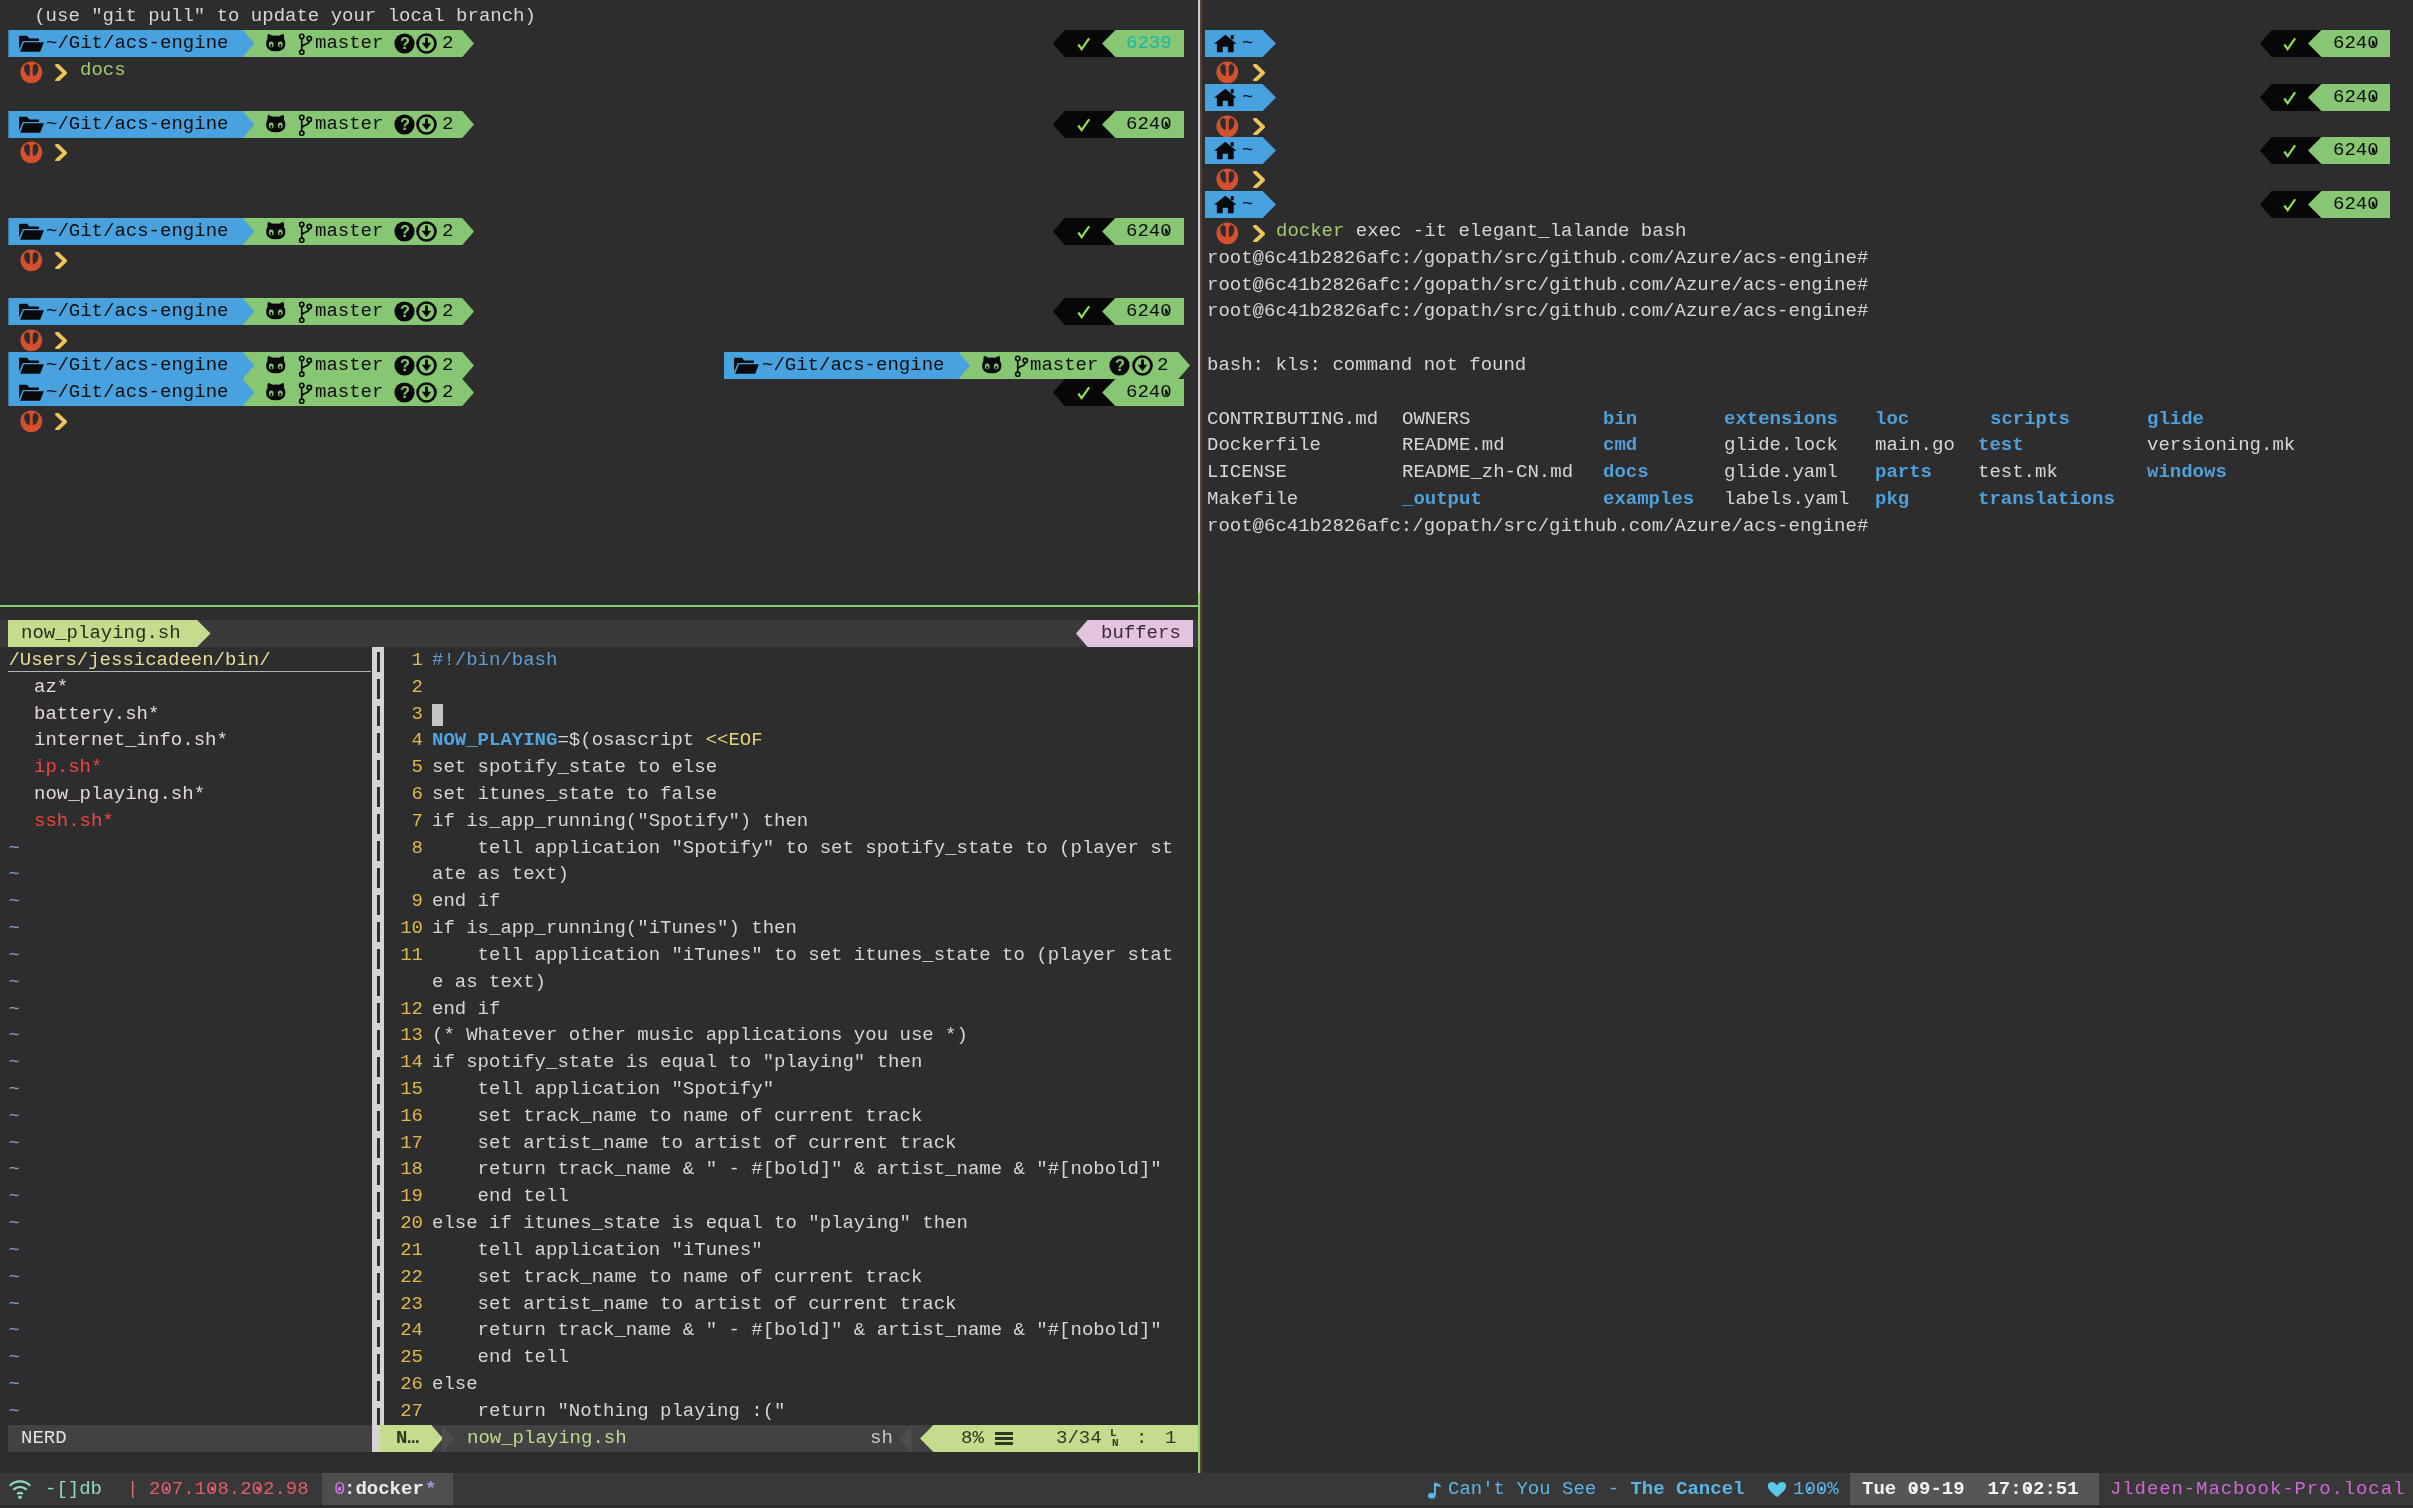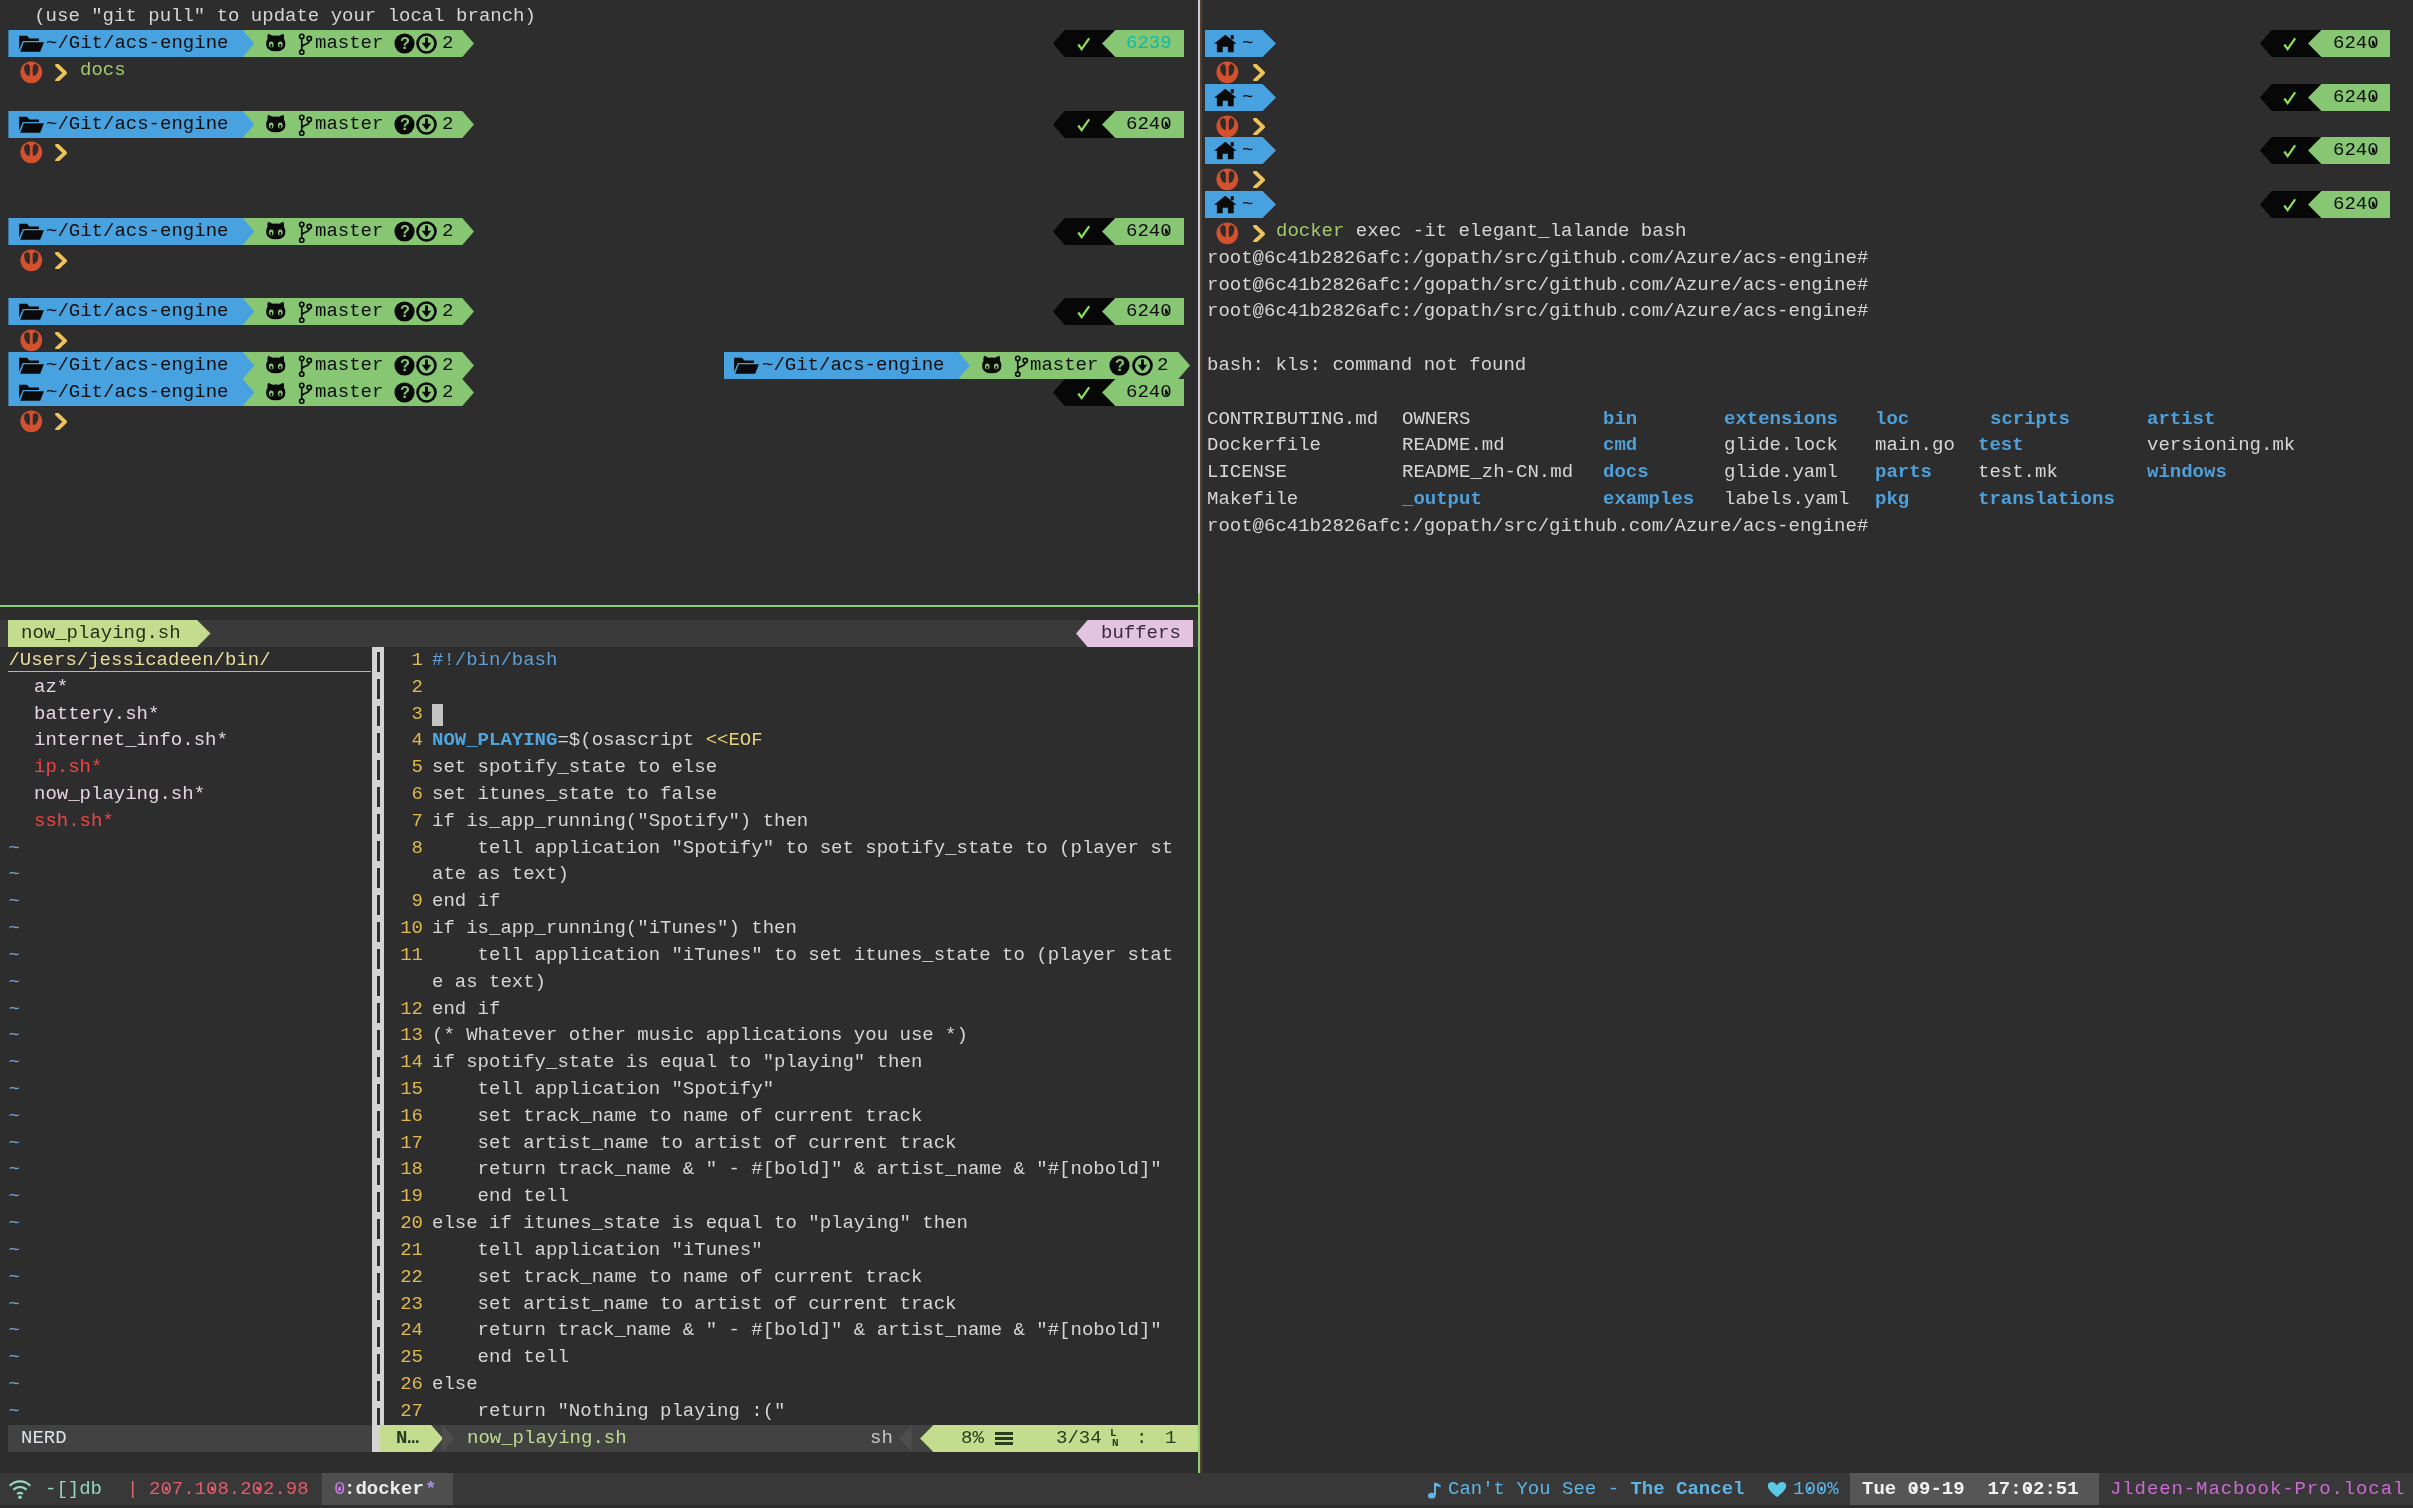--- a/index.html
+++ b/index.html
@@ -287,21 +287,21 @@
       <path fill="#0a0a0a" d="M10.8 5.5 h3.4 v6 h4 l-5.7 7.5 -5.7,-7.5 h4 Z"></path>
     </svg><span class="s" style="left:442px;color:#0d0d0d">2</span><div class="seg" style="left:1053px;width:73px;background:#070707;clip-path:polygon(0 50%,11.7px 0,100% 0,100% 100%,11.7px 100%)"></div><div class="seg" style="left:1102px;width:82px;background:#87c673;clip-path:polygon(0 50%,13.4px 0,100% 0,100% 100%,13.4px 100%)"></div><svg class="ic" style="left:1077px;top:6.7px" width="13.4" height="14.2" viewBox="0 0 16 17">
       <path d="M1.5 9 L5.5 14.5 L14.5 1.5" fill="none" stroke="#8ee05a" stroke-width="2.6"></path>
     </svg><span class="s" style="left:1126px;color:#0d0d0d">6240</span><div style="position:absolute;left:1165px;top:12px;width:2.7px;height:3.7px;background:#0d0d0d;border-radius:50%"></div></div>
 <div class="r" style="top:406px"><svg class="ic" style="left:20px;top:4.2px" width="22.6" height="22.6" viewBox="0 0 27 27">
       <circle cx="13.5" cy="13.5" r="13" fill="#d4512f"></circle>
       <path fill="#2d2d2d" d="M9.0 2.9 C9.8 4.1 10.5 5.0 11.6 5.7 C12.0 9.6 12.0 13.7 11.5 17.9 C9.2 17.8 7.4 16.3 6.1 13.6 C4.9 10.9 4.7 8.1 5.5 5.5 C6.8 4.9 8.0 4.0 9.0 2.9 Z"></path>
       <path fill="#2d2d2d" d="M18.0 2.9 C17.2 4.1 16.5 5.0 15.4 5.7 C15.0 9.6 15.0 13.7 15.5 17.9 C17.8 17.8 19.6 16.3 20.9 13.6 C22.1 10.9 22.3 8.1 21.5 5.5 C20.2 4.9 19.0 4.0 18.0 2.9 Z"></path>
     </svg><svg class="ic" style="left:55px;top:6.7px" width="12.6" height="17.6" viewBox="0 0 15 21">
       <path d="M2.5 1.5 L12 10.5 L2.5 19.5" fill="none" stroke="#eec45a" stroke-width="4.6" stroke-linecap="round" stroke-linejoin="round"></path>
-    </svg><span class="s" style="left:1207px">CONTRIBUTING.md</span><span class="s" style="left:1402px">OWNERS</span><span class="s blue" style="left:1603px">bin</span><span class="s blue" style="left:1724px">extensions</span><span class="s blue" style="left:1875px">loc</span><span class="s blue" style="left:1990px">scripts</span><span class="s blue" style="left:2147px">artist</span></div>
+    </svg><span class="s" style="left:1207px">CONTRIBUTING.md</span><span class="s" style="left:1402px">OWNERS</span><span class="s blue" style="left:1603px">bin</span><span class="s blue" style="left:1724px">extensions</span><span class="s blue" style="left:1875px">loc</span><span class="s blue" style="left:1990px">scripts</span><span class="s blue" style="left:2147px">glide</span></div>
 <div class="r" style="top:432px"><span class="s" style="left:1207px">Dockerfile</span><span class="s" style="left:1402px">README.md</span><span class="s blue" style="left:1603px">cmd</span><span class="s" style="left:1724px">glide.lock</span><span class="s" style="left:1875px">main.go</span><span class="s blue" style="left:1978px">test</span><span class="s" style="left:2147px">versioning.mk</span></div>
 <div class="r" style="top:459px"><span class="s" style="left:1207px">LICENSE</span><span class="s" style="left:1402px">README_zh-CN.md</span><span class="s blue" style="left:1603px">docs</span><span class="s" style="left:1724px">glide.yaml</span><span class="s blue" style="left:1875px">parts</span><span class="s" style="left:1978px">test.mk</span><span class="s blue" style="left:2147px">windows</span></div>
 <div class="r" style="top:486px"><span class="s" style="left:1207px">Makefile</span><span class="s blue" style="left:1402px">_output</span><span class="s blue" style="left:1603px">examples</span><span class="s" style="left:1724px">labels.yaml</span><span class="s blue" style="left:1875px">pkg</span><span class="s blue" style="left:1978px">translations</span></div>
 <div class="r" style="top:513px"><span class="s" style="left:1207px">root@6c41b2826afc:/gopath/src/github.com/Azure/acs-engine#</span></div>
 <div class="r" style="top:647px"><span class="s" style="left:8.4px;color:#e8dc9a">/Users/jessicadeen/bin/</span><span class="num">1</span><span class="code"><span class="cmt">#!/bin/bash</span></span></div>
 <div class="r" style="top:674px"><span class="s" style="left:34px;color:#e5d5e2">az*</span><span class="num">2</span></div>
 <div class="r" style="top:701px"><span class="s" style="left:34px;color:#e5d5e2">battery.sh*</span><span class="num">3</span><div style="position:absolute;left:432px;top:2.5px;width:11px;height:22.6px;background:#c3c3c3"></div></div>
 <div class="r" style="top:727px"><span class="s" style="left:34px;color:#e5d5e2">internet_info.sh*</span><span class="num">4</span><span class="code"><span style="color:#4fa5e0;font-weight:bold">NOW_PLAYING</span>=$(osascript <span style="color:#e6d37a">&lt;&lt;EOF</span></span></div>
 <div class="r" style="top:754px"><span class="s" style="left:34px;color:#ef4444">ip.sh*</span><span class="num">5</span><span class="code">set spotify_state to else</span></div>
 <div class="r" style="top:781px"><span class="s" style="left:34px;color:#e5d5e2">now_playing.sh*</span><span class="num">6</span><span class="code">set itunes_state to false</span></div>

